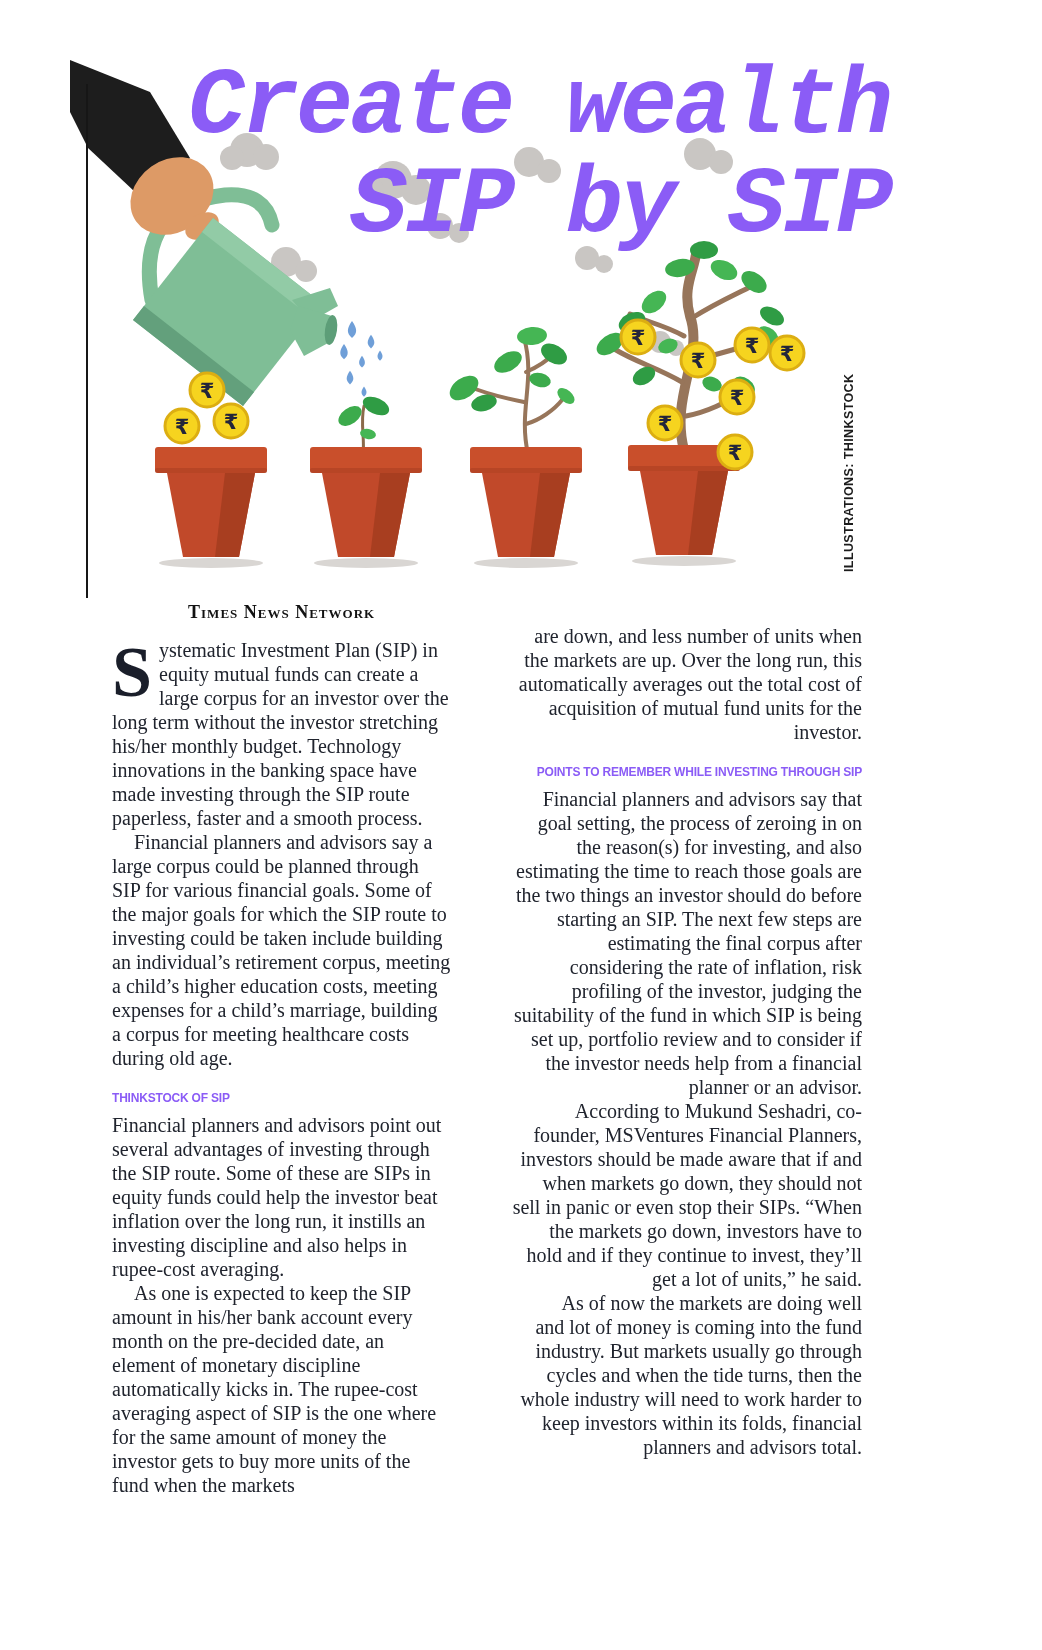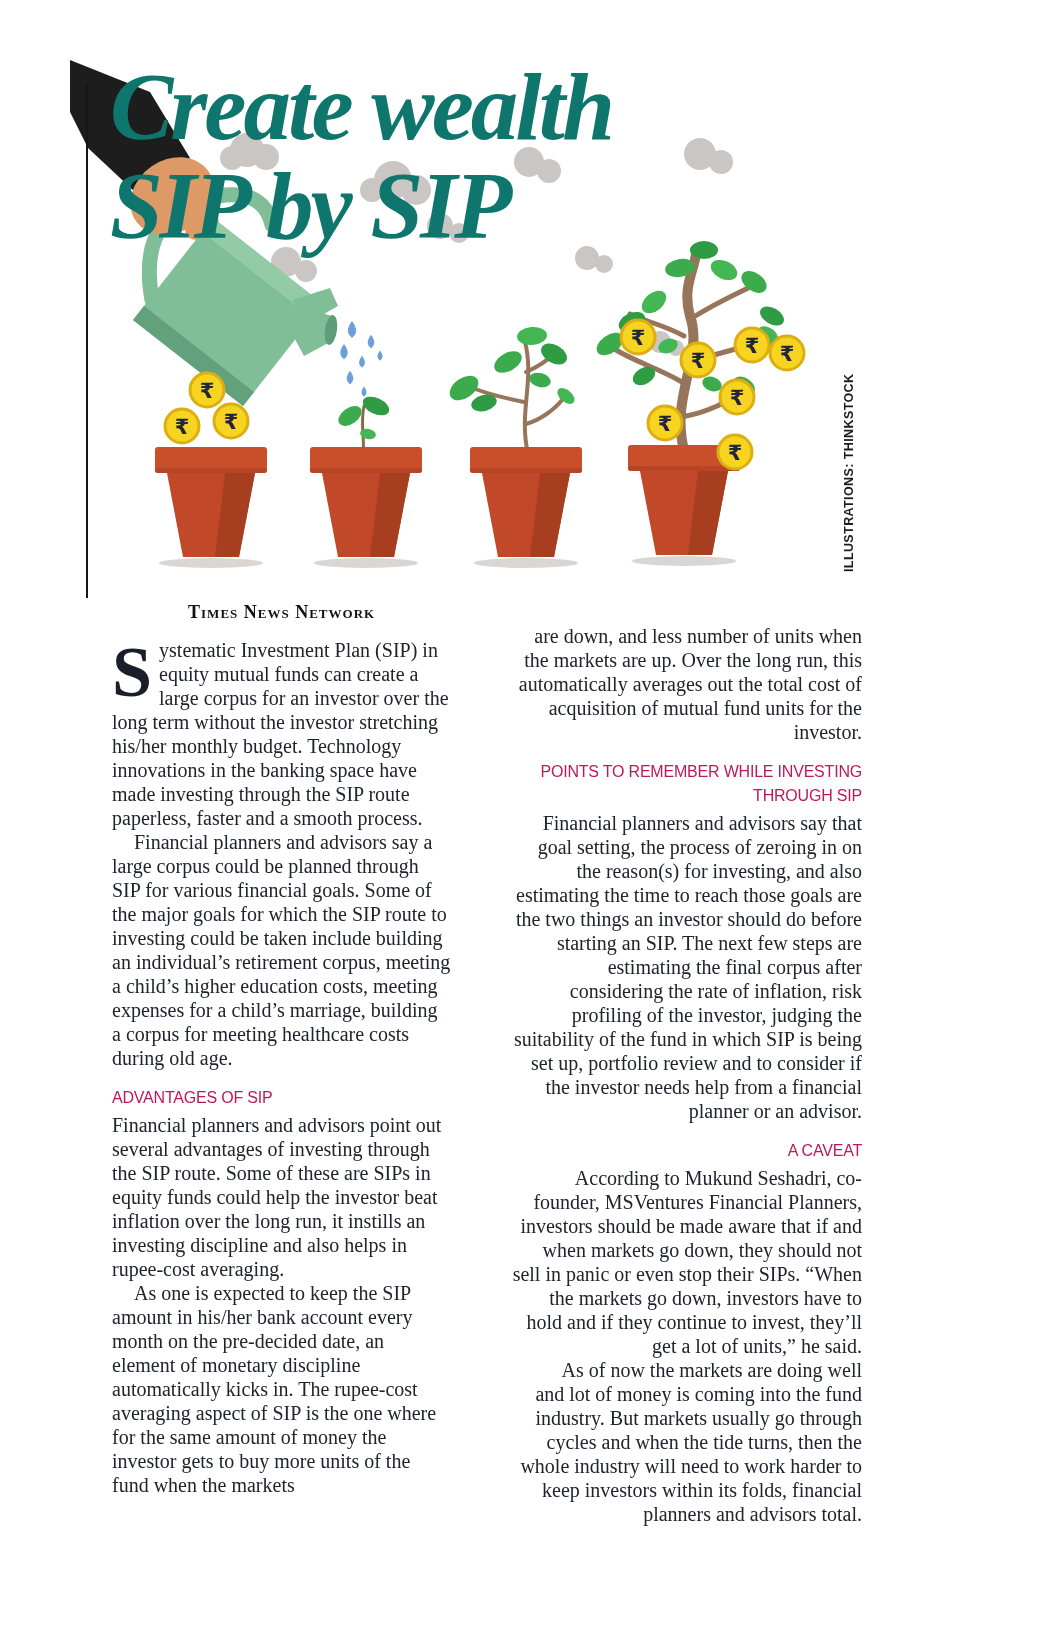--- a/index.html
+++ b/index.html
@@ -1,36 +1,36 @@
 <!DOCTYPE html>
 <html><head>
 <meta charset="utf-8">
 <style>
   html,body{margin:0;padding:0;background:#e9e9e9;}
   .page{position:relative;width:1042px;height:1650px;margin:0 auto;background:#ffffff;overflow:hidden;
         font-family:"Liberation Serif", serif;}
   .illo{position:absolute;top:0;left:0;z-index:1;}
   .left-rule{position:absolute;left:86px;top:84px;width:2px;height:514px;background:#161616;z-index:3;}
-  .title{position:absolute;top:58px;left:110px;width:780px;margin:0;text-align:left;z-index:2;
-         font-family:Liberation Serif, serif;font-style:italic;font-weight:bold;
-         font-size:95px;line-height:99px;letter-spacing:-3px;color:#0f766e;}
+  .title{position:absolute;top:58px;left:110px;width:780px;margin:0;text-align:right;z-index:2;
+         font-family:Liberation Mono, monospace;font-style:italic;font-weight:bold;
+         font-size:95px;line-height:99px;letter-spacing:-3px;color:#8b5cf6;}
   .credit{position:absolute;left:842px;top:572px;transform:rotate(-90deg);transform-origin:0 0;
           font-family:"Liberation Sans", sans-serif;font-weight:bold;font-size:12.5px;
           letter-spacing:.4px;color:#1c1c1c;white-space:nowrap;z-index:2;}
   .content{position:absolute;top:598px;left:112px;width:750px;display:flex;gap:60px;z-index:2;}
   .col{color:#20242e;font-size:20px;line-height:24px;}
   .col-left{width:350px;}
   .col-right{width:362px;padding-top:26px;text-align:right;}
   .byline{text-align:center;font-weight:bold;font-variant:small-caps;font-size:18px;
           letter-spacing:1px;color:#121212;margin:2px 0 14px 0;}
   .col p{margin:0;}
   .col p.indent{text-indent:22px;}
   .dropcap{float:left;font-size:72px;line-height:56px;padding:6px 7px 0 0;font-weight:bold;color:#1a1e2a;}
-  .subhead{margin:16px 0 3px 0;font-family:"Liberation Sans", sans-serif;font-weight:normal;
-           font-size:16px;line-height:24px;letter-spacing:-0.2px;color:#be185d;}
+  .subhead{margin:16px 0 3px 0;font-family:"Liberation Sans", sans-serif;font-weight:bold;
+           font-size:12px;line-height:24px;letter-spacing:-0.2px;color:#8b5cf6;}
 </style>
 </head>
 <body>
 
 <div class="page">
 
   <svg class="illo" width="1042" height="600" viewBox="0 0 1042 600">
     <defs>
       <g id="coin">
         <circle r="17" fill="#f6d41f" stroke="#dcae12" stroke-width="3"></circle>
@@ -181,27 +181,26 @@
 
   <h1 class="title"><span>Create wealth</span><br><span>SIP by SIP</span></h1>
 
   <span class="credit">ILLUSTRATIONS: THINKSTOCK</span>
 
   <main class="content">
     <div class="col col-left">
       <div class="byline">Times News Network</div>
       <p><span class="dropcap">S</span><span>ystematic Investment Plan (SIP) in equity mutual funds can create a large corpus for an investor over the long term without the investor stretching his/her monthly budget. Technology innovations in the banking space have made investing through the SIP route paperless, faster and a smooth process.</span></p>
       <p class="indent">Financial planners and advisors say a large corpus could be planned through SIP for various financial goals. Some of the major goals for which the SIP route to investing could be taken include building an individual’s retirement corpus, meeting a child’s higher education costs, meeting expenses for a child’s marriage, building a corpus for meeting healthcare costs during old age.</p>
-      <h2 class="subhead">ADVANTAGES OF SIP</h2>
+      <h2 class="subhead">THINKSTOCK OF SIP</h2>
       <p>Financial planners and advisors point out several advantages of investing through the SIP route. Some of these are SIPs in equity funds could help the investor beat inflation over the long run, it instills an investing discipline and also helps in rupee-cost averaging.</p>
       <p class="indent">As one is expected to keep the SIP amount in his/her bank account every month on the pre-decided date, an element of monetary discipline automatically kicks in. The rupee-cost averaging aspect of SIP is the one where for the same amount of money the investor gets to buy more units of the fund when the markets</p>
     </div>
     <div class="col col-right">
       <p>are down, and less number of units when the markets are up. Over the long run, this automatically averages out the total cost of acquisition of mutual fund units for the investor.</p>
       <h2 class="subhead">POINTS TO REMEMBER WHILE INVESTING THROUGH SIP</h2>
       <p>Financial planners and advisors say that goal setting, the process of zeroing in on the reason(s) for investing, and also estimating the time to reach those goals are the two things an investor should do before starting an SIP. The next few steps are estimating the final corpus after considering the rate of inflation, risk profiling of the investor, judging the suitability of the fund in which SIP is being set up, portfolio review and to consider if the investor needs help from a financial planner or an advisor.</p>
-      <h2 class="subhead">A CAVEAT</h2>
       <p>According to Mukund Seshadri, co-founder, MSVentures Financial Planners, investors should be made aware that if and when markets go down, they should not sell in panic or even stop their SIPs. “When the markets go down, investors have to hold and if they continue to invest, they’ll get a lot of units,” he said.</p>
       <p class="indent">As of now the markets are doing well and lot of money is coming into the fund industry. But markets usually go through cycles and when the tide turns, then the whole industry will need to work harder to keep investors within its folds, financial planners and advisors total.</p>
     </div>
   </main>
 
 </div>
 
 </body></html>

